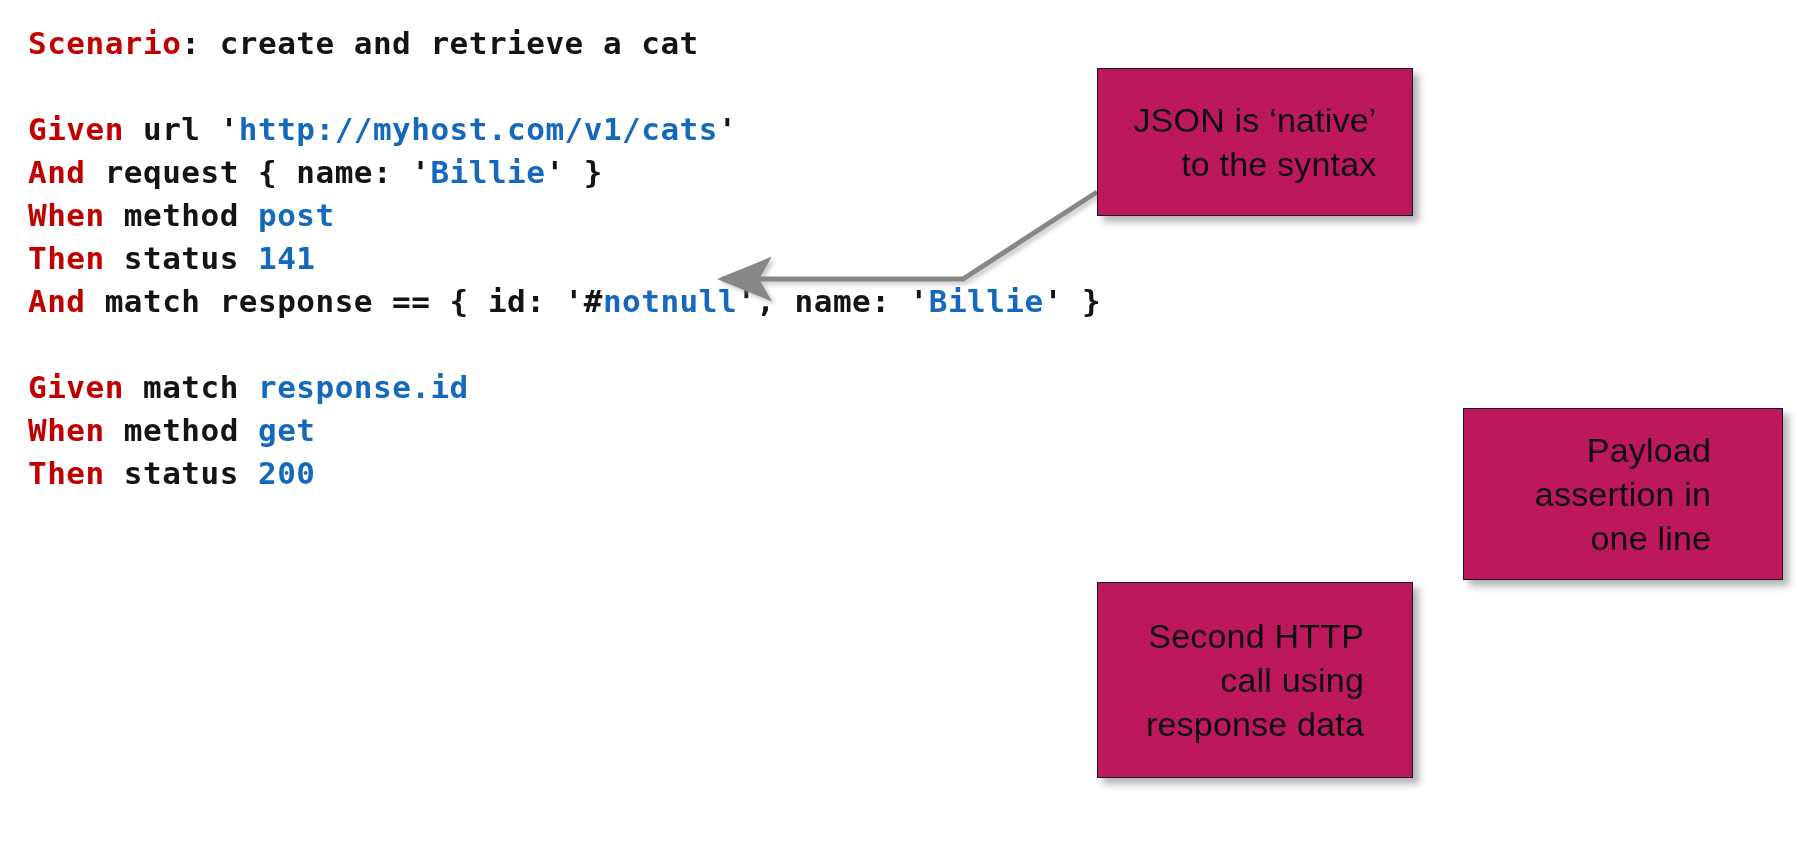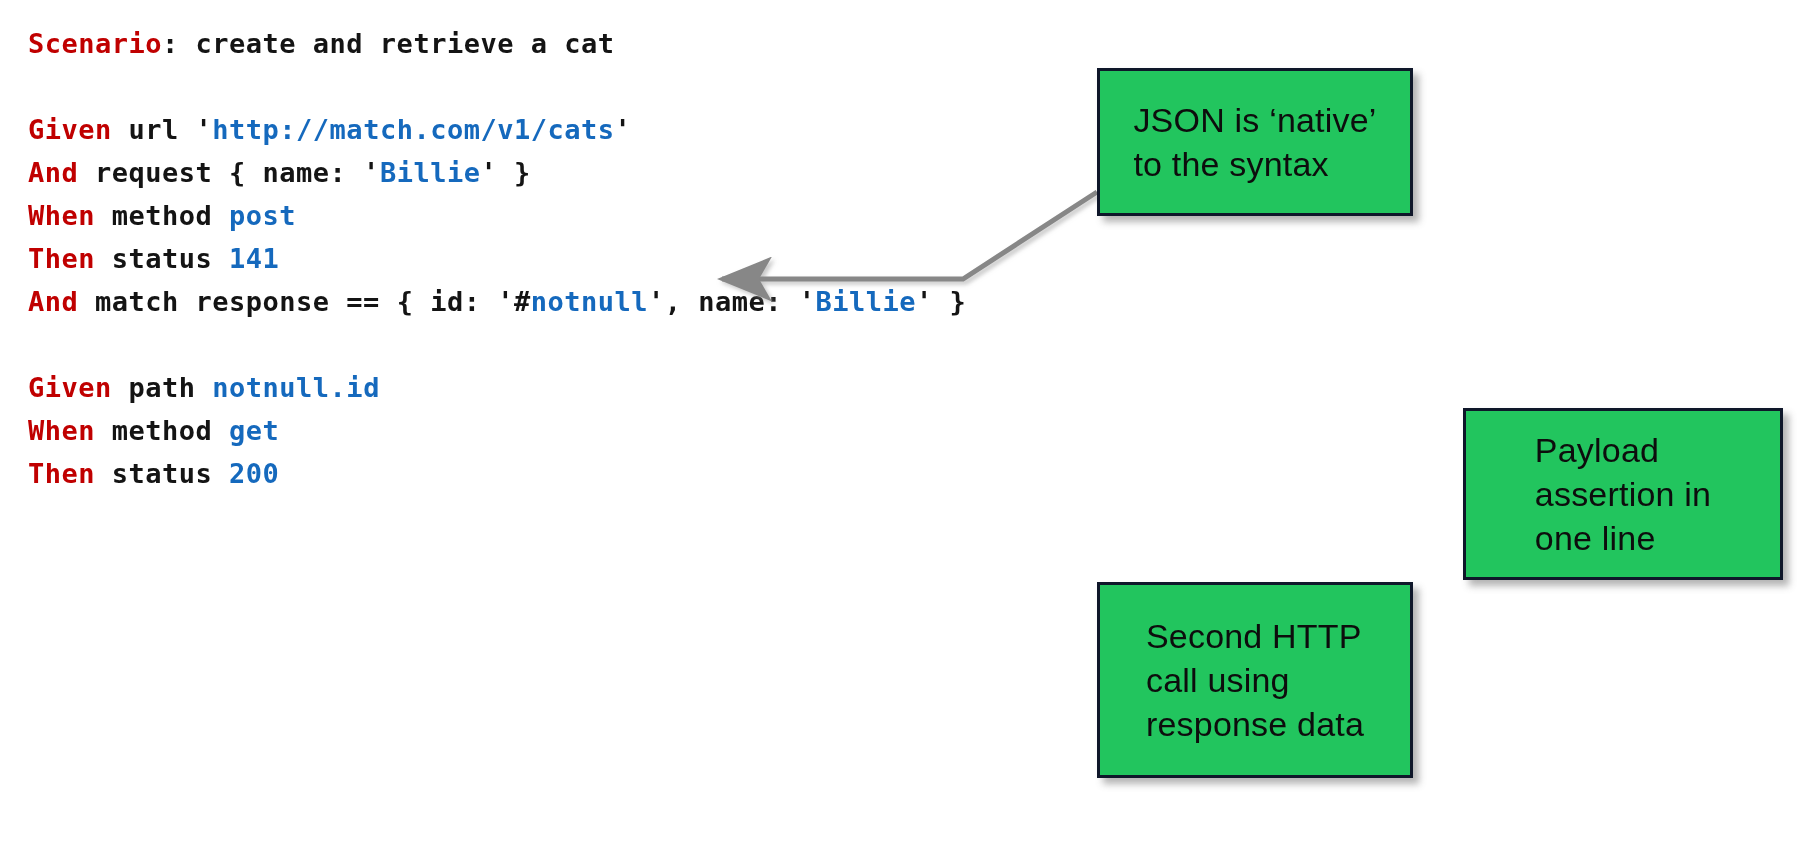--- a/index.html
+++ b/index.html
@@ -18,44 +18,44 @@
 
   
   .code-area {
     position: absolute;
     left: 28px;
     top: 22px;
     width: 1300px;
   }
   .code-line {
     font-family: "DejaVu Sans Mono", monospace;
-    font-size: 27px;
+    font-size: 31px;
     font-weight: bold;
     line-height: 43px;
     white-space: pre;
     color: #1a1a1a;
     letter-spacing: 0.5px;
     height: 43px;
   }
   .code-line.spacer { height: 43px; }
   .kw   { color: #C00000; }
   .val  { color: #1569BD; }
   .plain{ color: #141414; }
 
   
   .callout {
     position: absolute;
     box-sizing: border-box;
-    background: #22c55e;
-    border: 3px solid #0f172a;
+    background: #be185d;
+    border: 1px solid #0f172a;
     box-shadow: 6px 6px 7px rgba(90,90,90,0.45);
     display: flex;
     align-items: center;
     justify-content: center;
-    text-align: left;
+    text-align: right;
   }
   .callout .ct {
     font-family: "Liberation Sans", sans-serif;
     font-size: 34px;
     font-weight: 400;
     color: #0d0d0d;
     line-height: 1.30;
     letter-spacing: 0.2px;
     padding: 0 10px;
     white-space: pre-line;
@@ -75,27 +75,27 @@
   }
 </style>
 </head>
 <body>
 
 <div id="stage">
 
   <div class="code-area">
     <div class="code-line"><span class="kw">Scenario</span><span class="plain">: create and retrieve a cat</span></div>
     <div class="code-line spacer"></div>
-    <div class="code-line"><span class="kw">Given</span><span class="plain"> url '</span><span class="val">http://match.com/v1/cats</span><span class="plain">'</span></div>
+    <div class="code-line"><span class="kw">Given</span><span class="plain"> url '</span><span class="val">http://myhost.com/v1/cats</span><span class="plain">'</span></div>
     <div class="code-line"><span class="kw">And</span><span class="plain"> request { name: '</span><span class="val">Billie</span><span class="plain">' }</span></div>
     <div class="code-line"><span class="kw">When</span><span class="plain"> method </span><span class="val">post</span></div>
     <div class="code-line"><span class="kw">Then</span><span class="plain"> status </span><span class="val">141</span></div>
     <div class="code-line"><span class="kw">And</span><span class="plain"> match response == { id: '#</span><span class="val">notnull</span><span class="plain">', name: '</span><span class="val">Billie</span><span class="plain">' }</span></div>
     <div class="code-line spacer"></div>
-    <div class="code-line"><span class="kw">Given</span><span class="plain"> path </span><span class="val">notnull.id</span></div>
+    <div class="code-line"><span class="kw">Given</span><span class="plain"> match </span><span class="val">response.id</span></div>
     <div class="code-line"><span class="kw">When</span><span class="plain"> method </span><span class="val">get</span></div>
     <div class="code-line"><span class="kw">Then</span><span class="plain"> status </span><span class="val">200</span></div>
   </div>
 
   <svg id="arrows" viewBox="0 0 1816 854" xmlns="http://www.w3.org/2000/svg">
     <defs>
       <marker id="ah" markerWidth="11" markerHeight="9" refX="10" refY="4.5" orient="auto" markerUnits="strokeWidth">
         <path d="M11,4.5 L0,0 L2.6,4.5 L0,9 Z" fill="#878787"></path>
       </marker>
       <filter id="shdw" x="-20%" y="-20%" width="160%" height="180%">

